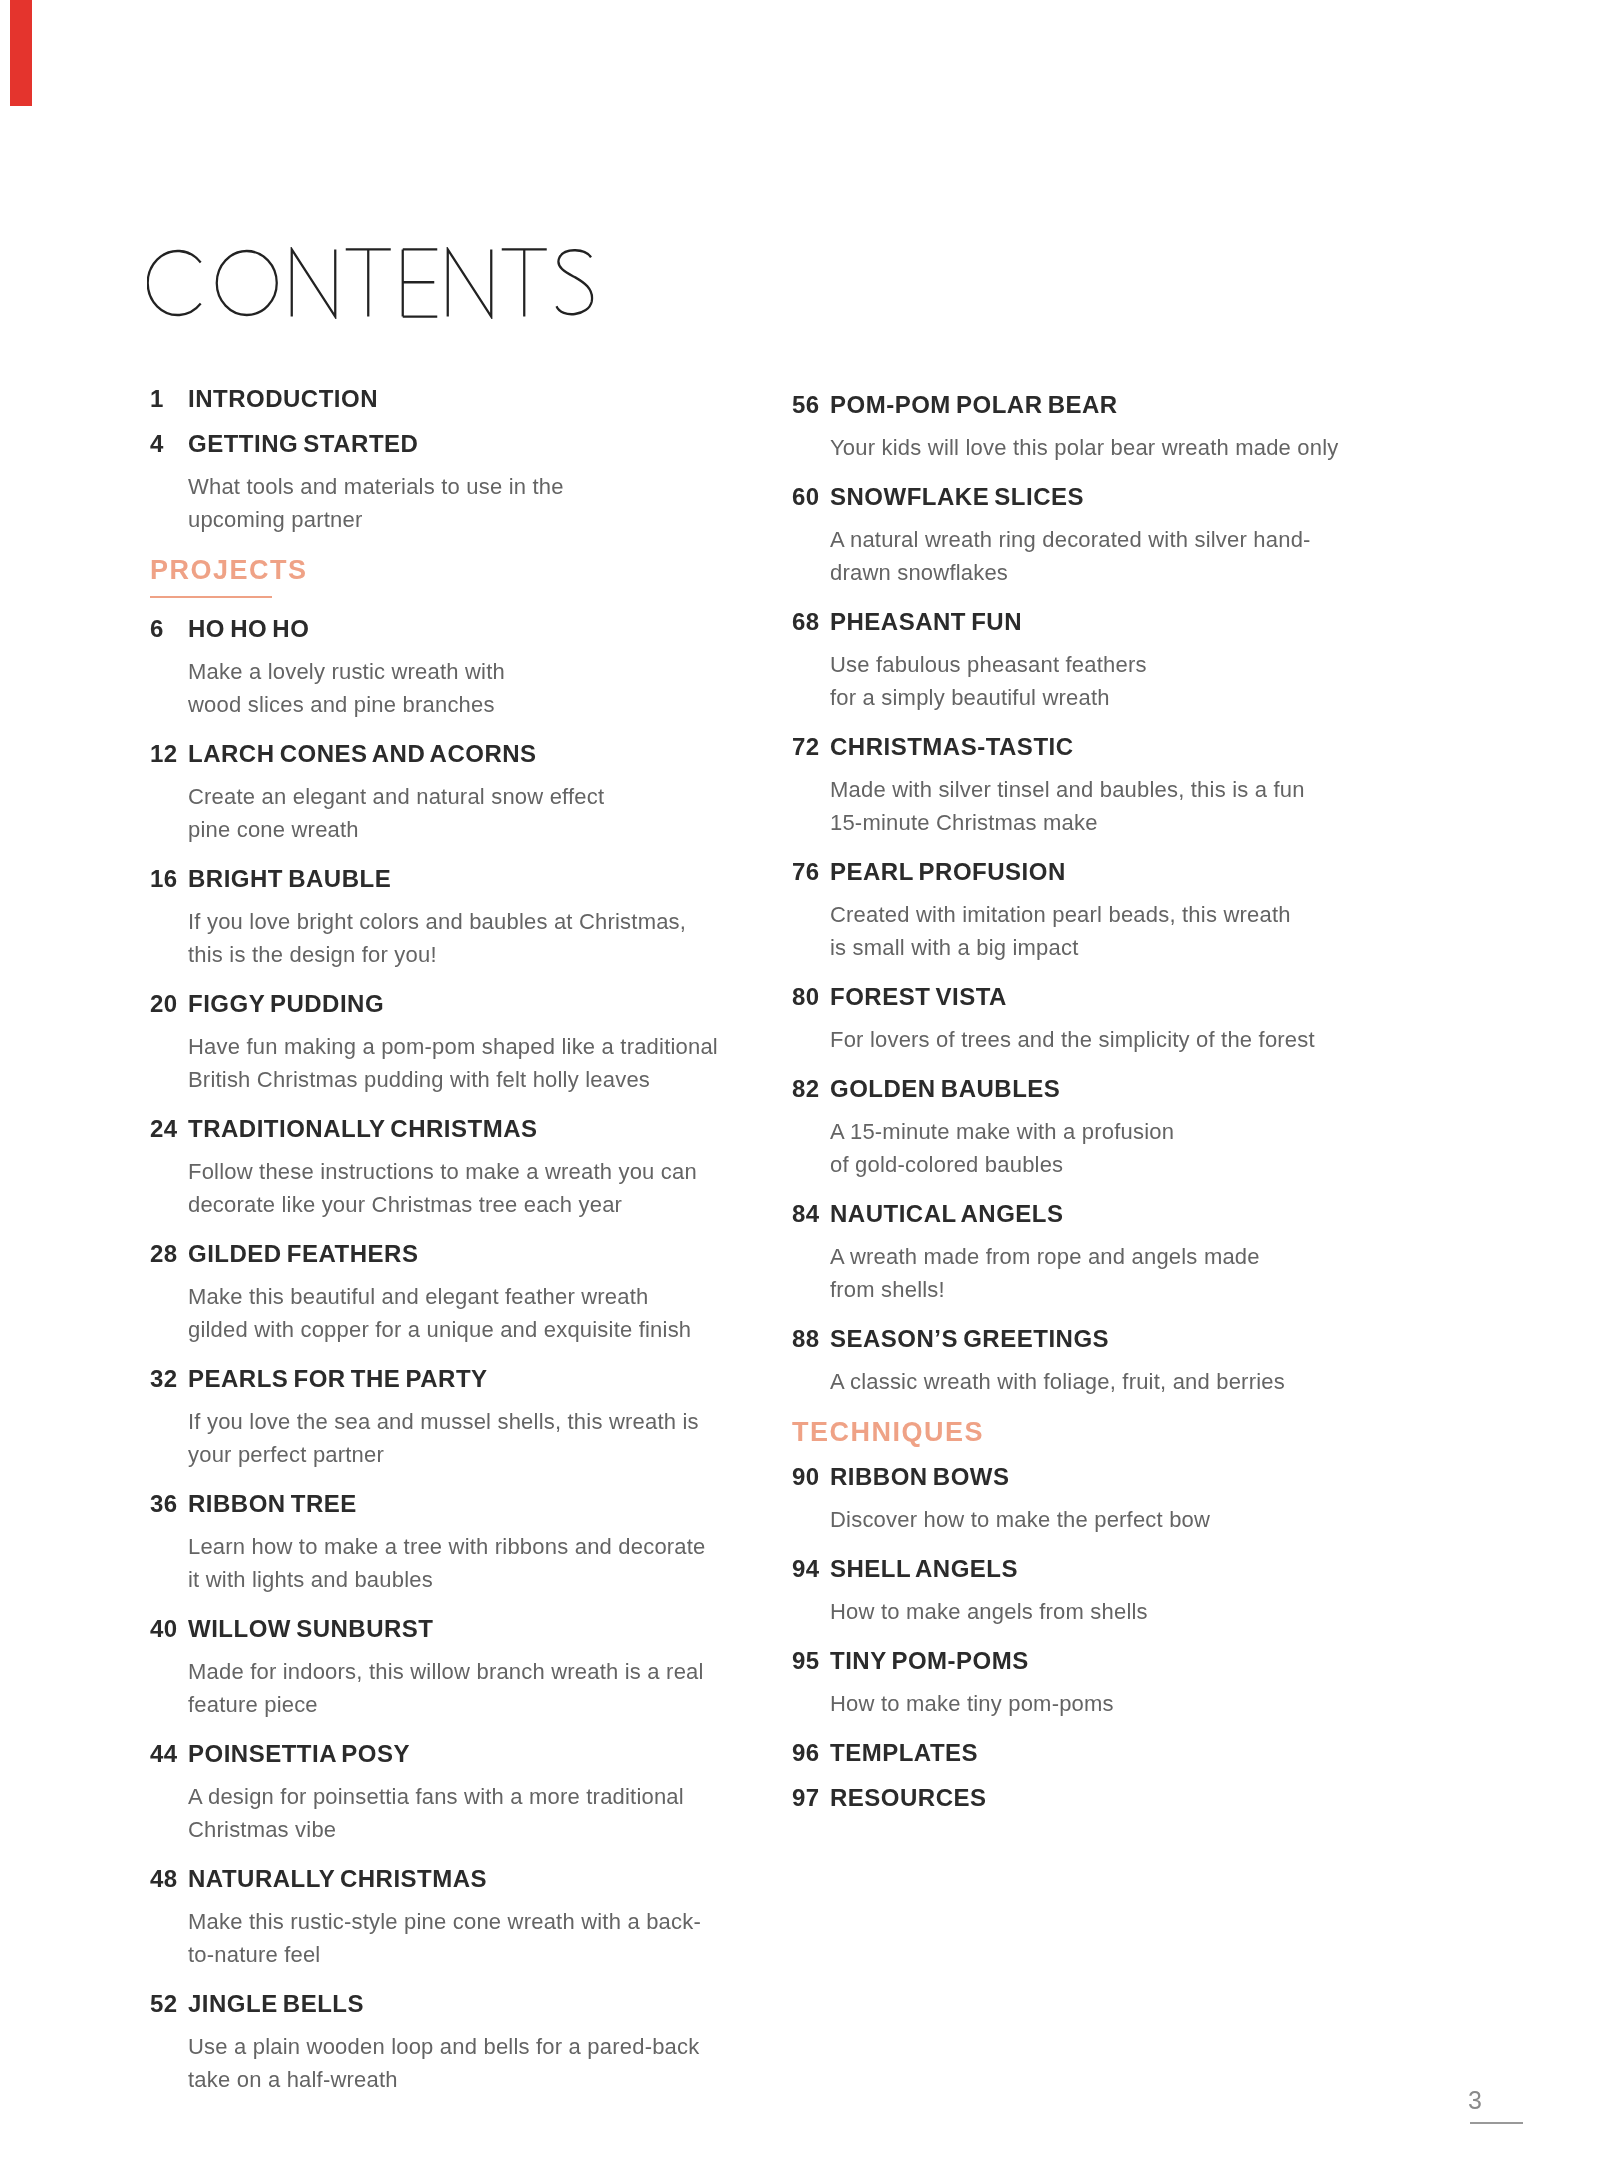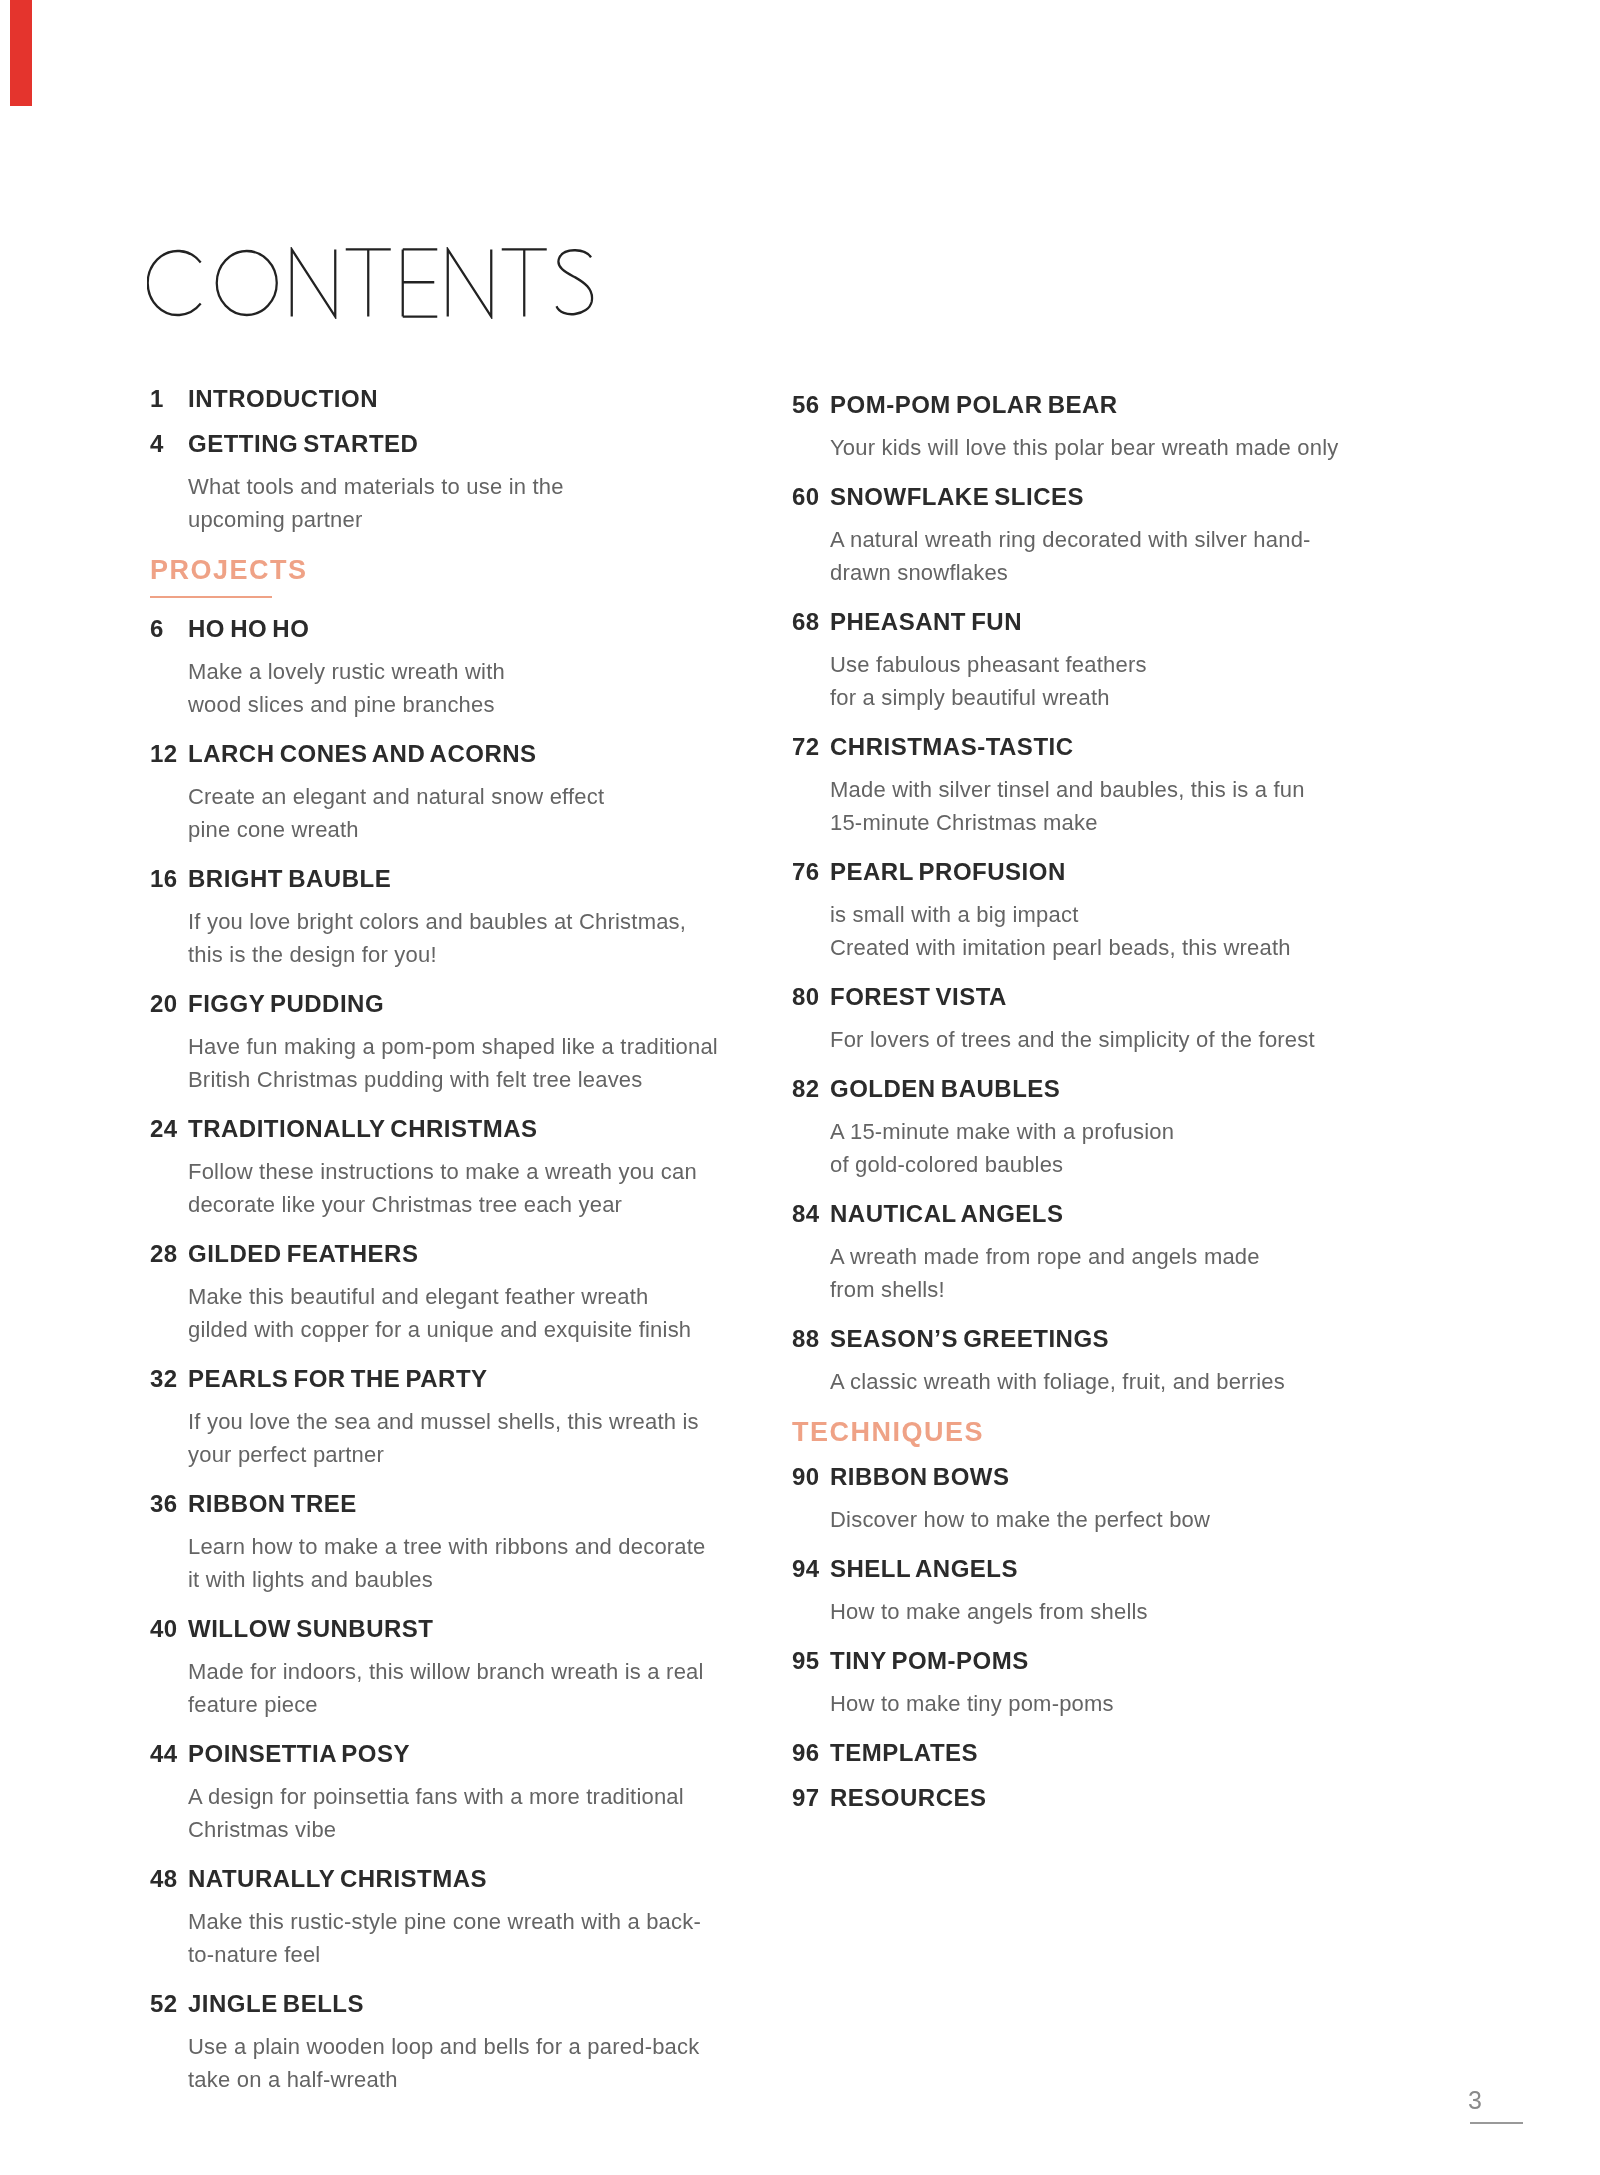--- a/index.html
+++ b/index.html
@@ -128,21 +128,21 @@
           <div class="desc-line">this is the design for you!</div>
         </div>
       </div>
     </div>
     <div class="entry">
       <div class="num">20</div>
       <div class="content">
         <div class="title">FIGGY PUDDING</div>
         <div class="desc">
           <div class="desc-line">Have fun making a pom-pom shaped like a traditional</div>
-          <div class="desc-line">British Christmas pudding with felt tree leaves</div>
+          <div class="desc-line">British Christmas pudding with felt holly leaves</div>
         </div>
       </div>
     </div>
     <div class="entry">
       <div class="num">24</div>
       <div class="content">
         <div class="title">TRADITIONALLY CHRISTMAS</div>
         <div class="desc">
           <div class="desc-line">Follow these instructions to make a wreath you can</div>
           <div class="desc-line">decorate like your Christmas tree each year</div>
@@ -258,22 +258,22 @@
           <div class="desc-line">Made with silver tinsel and baubles, this is a fun</div>
           <div class="desc-line">15-minute Christmas make</div>
         </div>
       </div>
     </div>
     <div class="entry">
       <div class="num">76</div>
       <div class="content">
         <div class="title">PEARL PROFUSION</div>
         <div class="desc">
+          <div class="desc-line">Created with imitation pearl beads, this wreath</div>
           <div class="desc-line">is small with a big impact</div>
-          <div class="desc-line">Created with imitation pearl beads, this wreath</div>
         </div>
       </div>
     </div>
     <div class="entry">
       <div class="num">80</div>
       <div class="content">
         <div class="title">FOREST VISTA</div>
         <div class="desc">
           <div class="desc-line">For lovers of trees and the simplicity of the forest</div>
         </div>

